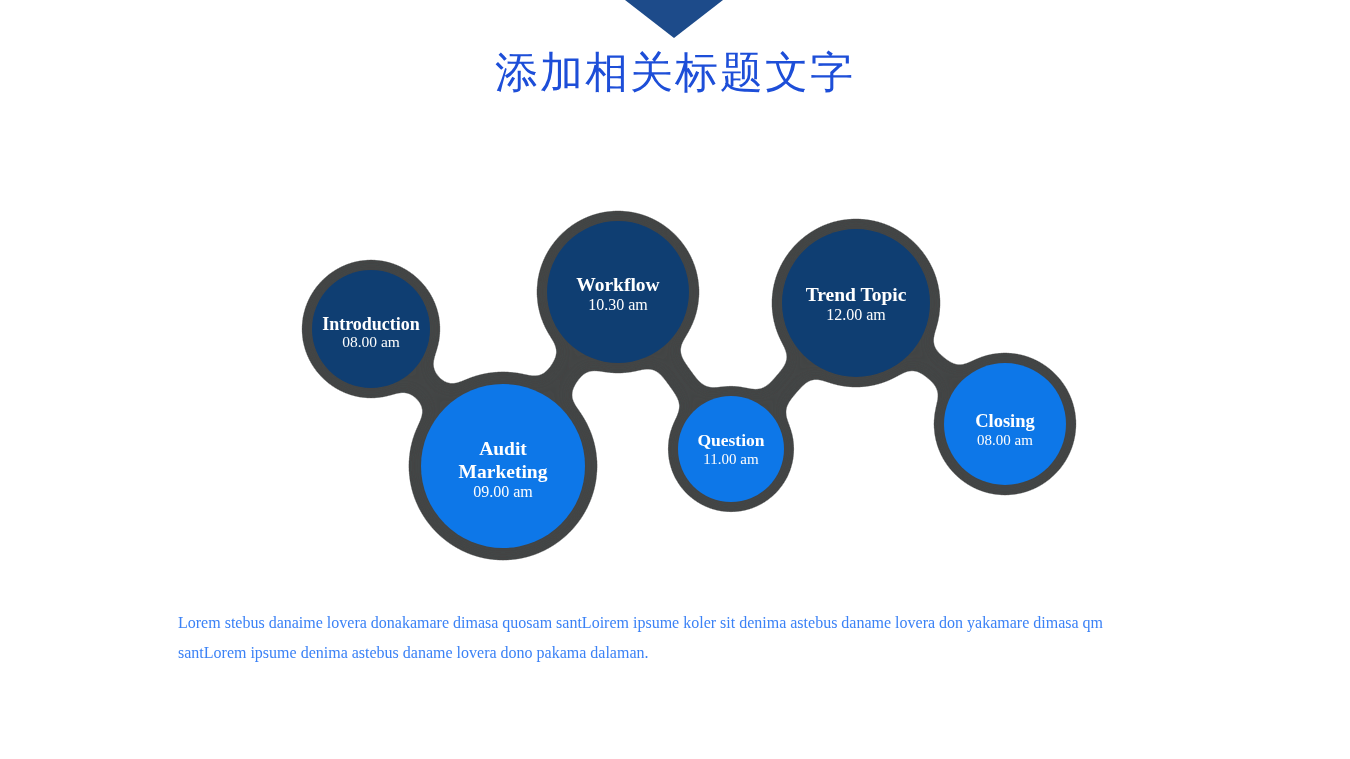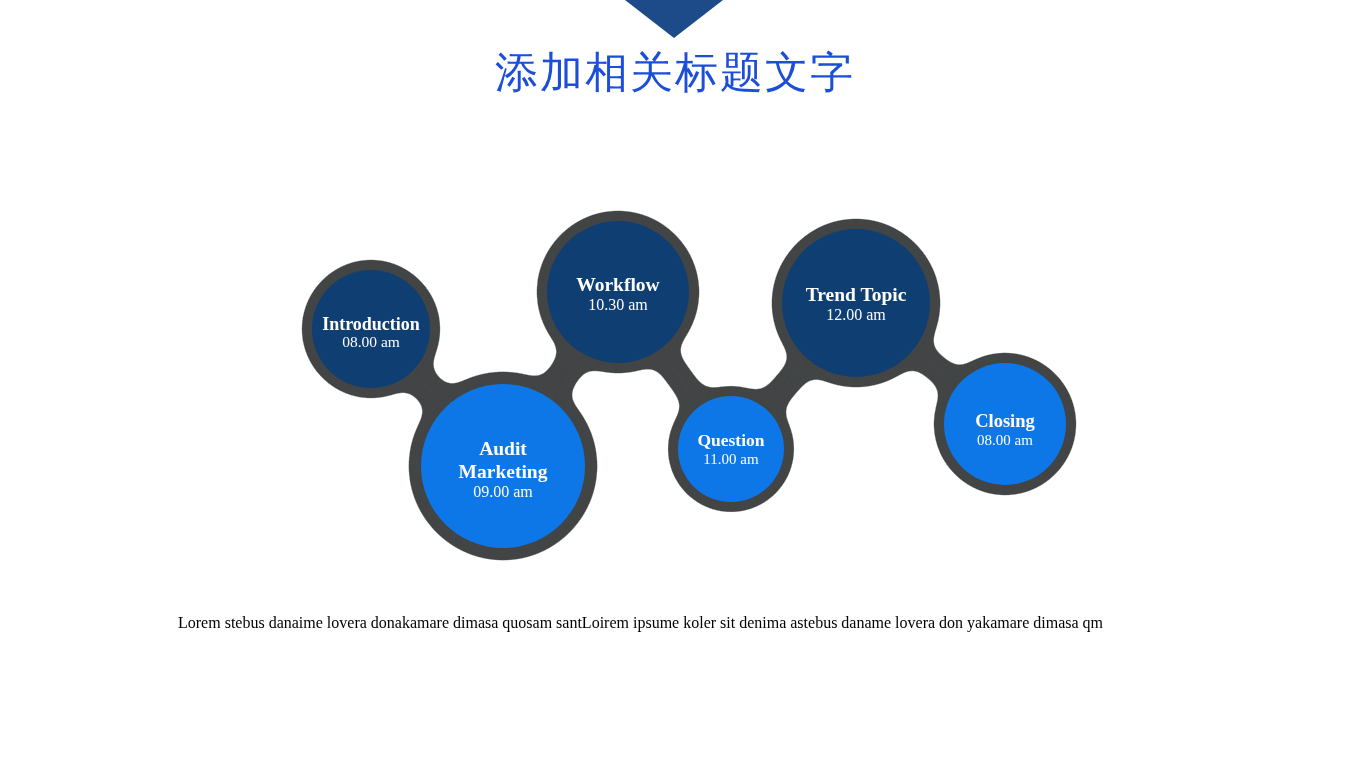--- a/index.html
+++ b/index.html
@@ -47,21 +47,21 @@
     text-anchor: middle;
   }
   .description {
     position: absolute;
     left: 178px;
     top: 608px;
     width: 1010px;
     font-family: "Liberation Serif", "DejaVu Serif", serif;
     font-size: 16px;
     line-height: 30px;
-    color: #000000;
+    color: #3b82f6;
   }
 </style>
 </head>
 <body>
 
 <div class="slide">
 
   <svg class="diagram-svg" width="1350" height="759" viewBox="0 0 1350 759">
     <defs>
       <filter id="goo" x="-30%" y="-30%" width="160%" height="160%">
@@ -123,15 +123,16 @@
       <circle cx="1005" cy="424" r="61" fill="#0d77e8"></circle>
       <text class="node-label" x="1005" y="427" font-size="18.5">Closing</text>
       <text class="node-time" x="1005" y="445" font-size="15">08.00 am</text>
     </g>
   </svg>
 
   <div class="slide-title">添加相关标题文字</div>
 
   <div class="description">
     <div>Lorem stebus danaime lovera donakamare dimasa quosam santLoirem ipsume koler sit denima astebus daname lovera don yakamare dimasa qm</div>
+    <div>santLorem ipsume denima astebus daname lovera dono pakama dalaman.</div>
   </div>
 
 </div>
 
 </body></html>

